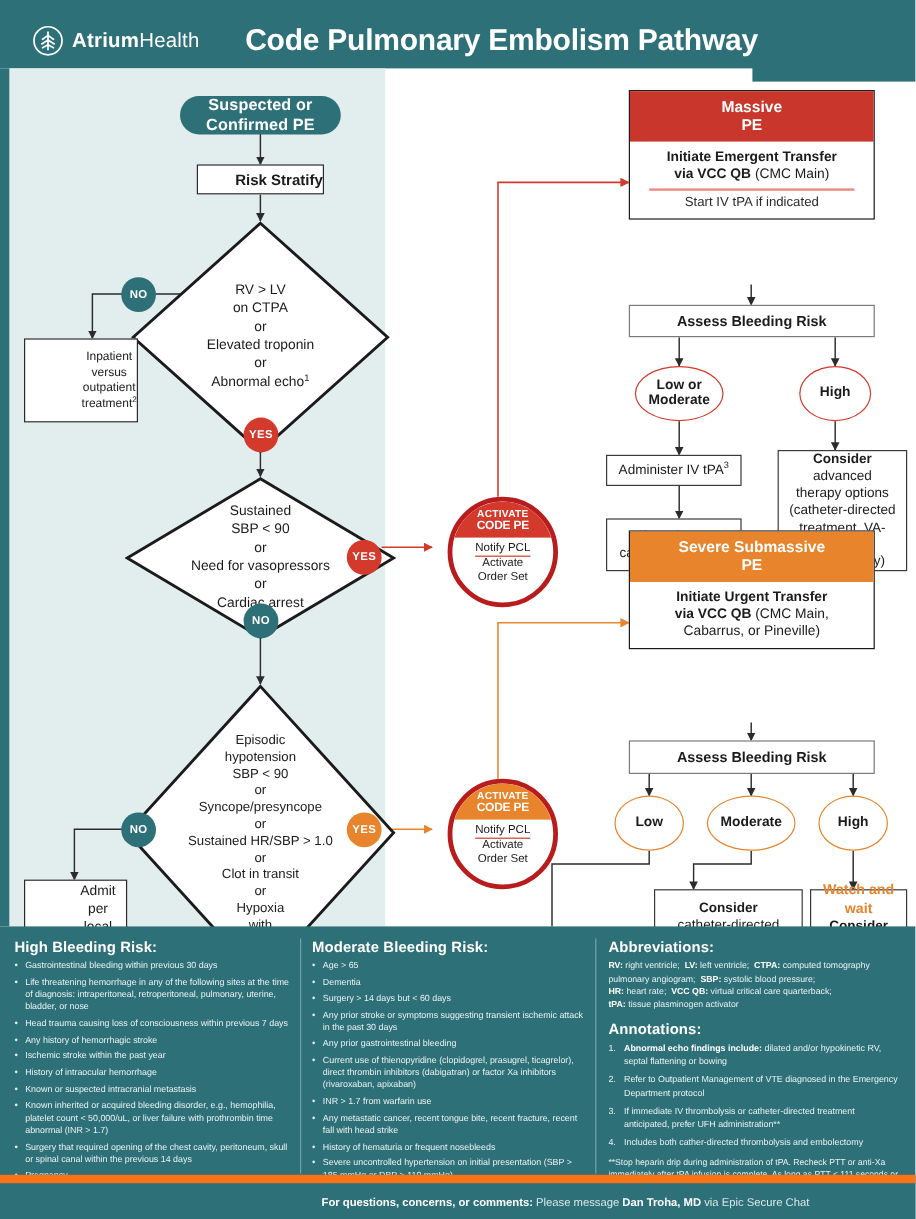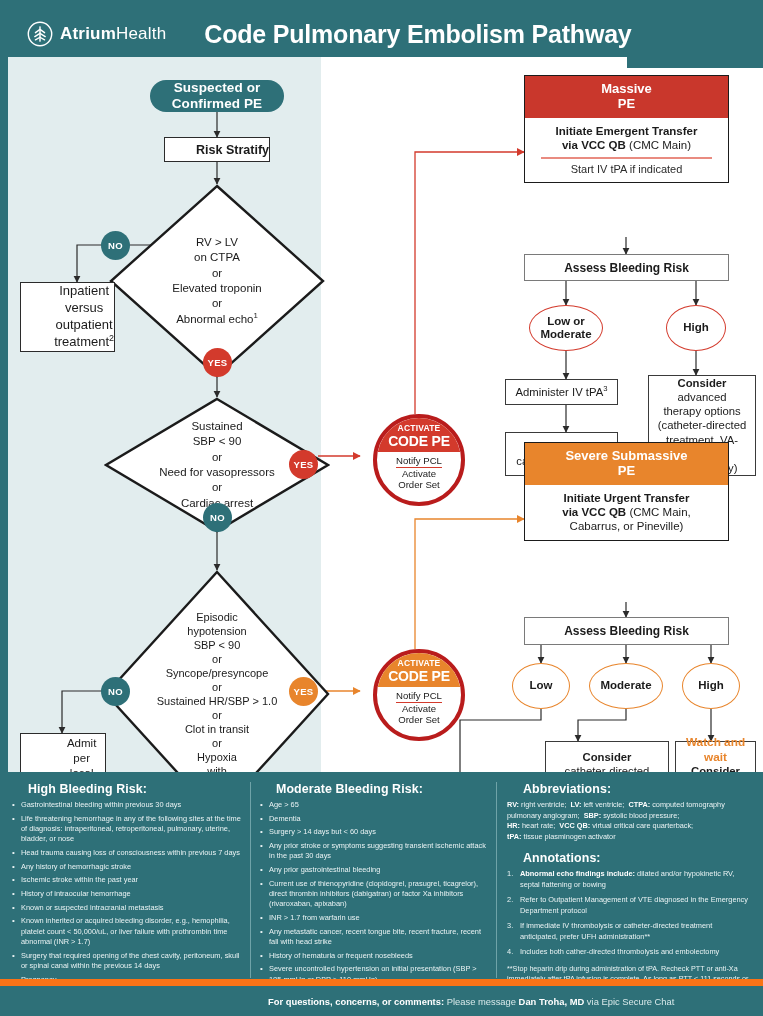--- a/index.html
+++ b/index.html
@@ -75,21 +75,21 @@
   
   .activate{
     position:absolute;width:84px;height:84px;border-radius:50%;
     border:4px solid #b91c1c;overflow:hidden;background:#fff;z-index:5;
     display:flex;flex-direction:column;align-items:center;
   }
   .activate .cap{
     width:100%;padding:6px 0 4px;color:#fff;text-align:center;line-height:1;
   }
   .activate .cap .l1{font-size:8.5px;font-weight:700;letter-spacing:.2px;display:block;}
-  .activate .cap .l2{font-size:14px;font-weight:700;letter-spacing:-.2px;display:block;margin-top:1px;}
+  .activate .cap .l2{font-size:10px;font-weight:700;letter-spacing:-.2px;display:block;margin-top:1px;}
   .activate.red .cap{background:#D33A2C;}
   .activate.org .cap{background:#E8852C;}
   .activate .body{text-align:center;font-size:9.6px;line-height:1.15;color:#1b1b1b;padding-top:3px;}
   .activate .body .u{display:inline-block;padding-bottom:1px;border-bottom:1.4px solid #D33A2C;}
   .activate.org .body .u{border-bottom-color:#D33A2C;}
 
   
   .sev{position:absolute;border:1.7px solid #1b1b1b;background:#fff;box-sizing:border-box;}
   .sev .hd{
     color:#fff;font-weight:700;font-size:13px;text-align:center;line-height:1.18;
@@ -131,21 +131,21 @@
   .footer{
     position:absolute;left:0;top:772px;width:763px;height:244px;
     background:#2E7078;color:#ffffff;box-sizing:border-box;
     padding:10px 12px 0 12px;
   }
   .fcols{display:flex;height:196px;}
   .fcol{box-sizing:border-box;}
   .fcol.c1{width:238px;padding-right:9px;}
   .fcol.c2{width:246px;padding:0 9px;border-left:1px solid #6FA3A8;}
   .fcol.c3{width:255px;padding-left:10px;border-left:1px solid #6FA3A8;}
-  .fh{font-size:12.4px;font-weight:700;margin:0 0 4px 16px;letter-spacing:.1px;}
+  .fh{font-size:12.4px;font-weight:700;margin:0 0 4px 0;letter-spacing:.1px;}
   .fh.mt{margin-top:9px;}
   ul.flist{list-style:none;margin:0;padding:0;}
   ul.flist li{
     position:relative;padding-left:9px;margin-bottom:3.5px;
     font-size:7.4px;line-height:1.38;color:#EAF3F4;
   }
   ul.flist li:before{
     content:"•";position:absolute;left:0;top:-1px;font-size:8px;color:#EAF3F4;
   }
   .abbr{font-size:7.3px;line-height:1.45;color:#EAF3F4;margin-bottom:2px;}
@@ -271,21 +271,21 @@
         </div>
       </div>
     </div>
     <div class="ynbadge yn-no" style="left:101px;top:174px;width:29px;height:29px;">
       <span>NO</span>
     </div>
     <div class="ynbadge yn-yes-red" style="left:203px;top:291px;width:29px;height:29px;">
       <span>YES</span>
     </div>
 
-    <div class="node box" style="left:20px;top:225px;width:95px;height:70px;font-size:13px;line-height:1.3;padding-left:48px;">
+    <div class="node box" style="left:20px;top:225px;width:95px;height:70px;font-size:10px;line-height:1.3;padding-left:48px;">
       <div>
         <span>Inpatient</span><br>
         <span>versus</span><br>
         <span>outpatient</span><br>
         <span>treatment</span><sup>2</sup>
       </div>
     </div>
 
     <div class="diamond" style="left:104px;top:340px;width:226px;height:136px;">
       <svg width="226" height="136" viewBox="0 0 226 136">

